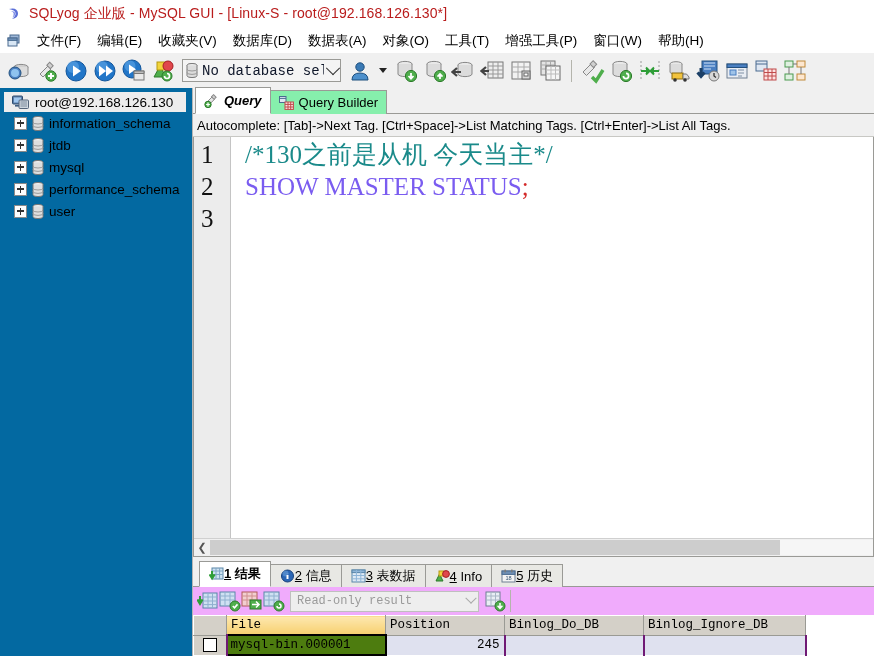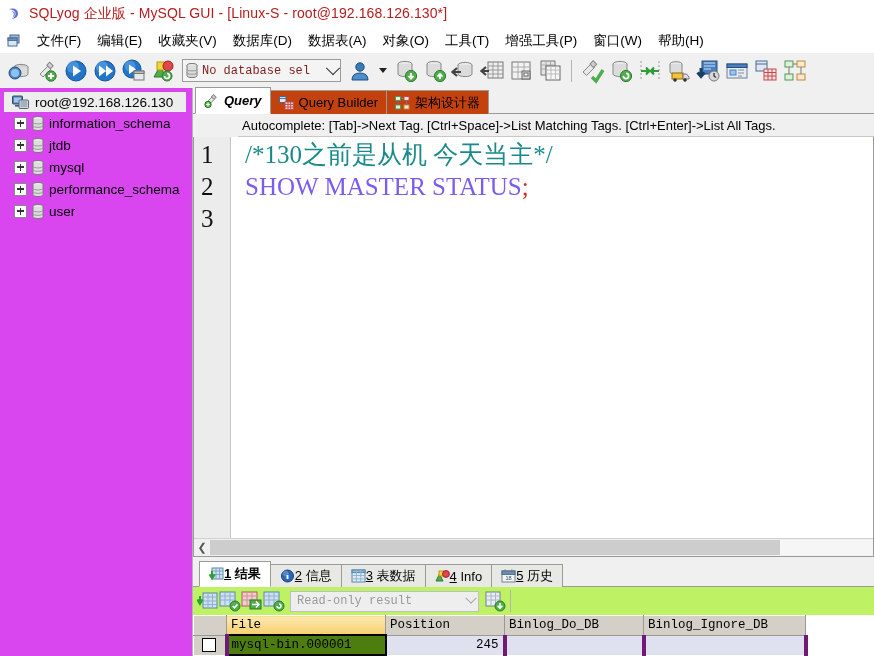--- a/index.html
+++ b/index.html
@@ -35,37 +35,37 @@
   .toolbar{
     height:35px;display:flex;align-items:center;gap:3px;
     padding:0 5px;background:#f0f0f0;
     border-bottom:1px solid #c8c8c0;
   }
   .tb-btn{width:26px;height:26px;position:relative;flex:none;cursor:pointer;}
   .tb-sep{width:1px;height:22px;background:#b4b4ac;margin:0 4px;flex:none;}
   .db-select{
     height:21px;min-width:150px;width:152px;display:flex;align-items:center;gap:4px;
     background:#f4f4f4;border:1px solid #9a9a96;padding:0 2px 0 3px;
-    font-family:"Liberation Mono","DejaVu Sans Mono",monospace;font-size:12px;color:#7f1d1d;
+    font-family:"Liberation Mono","DejaVu Sans Mono",monospace;font-size:14px;color:#0f172a;
     cursor:pointer;margin:0 3px;
   }
   .db-select .lbl{flex:1;white-space:nowrap;overflow:hidden;}
   .thin-caret{
     width:9px;height:9px;border-right:1.6px solid #333;border-bottom:1.6px solid #333;
     transform:rotate(45deg) translate(-2px,-2px);flex:none;
   }
   .tb-arrow{width:14px;height:26px;display:flex;align-items:center;justify-content:center;cursor:pointer;flex:none;}
   .tb-arrow i{width:0;height:0;border-left:4px solid transparent;border-right:4px solid transparent;border-top:5px solid #222;display:block;}
 
   
   .body{position:absolute;top:88px;left:0;right:0;bottom:0;display:flex;}
 
   
   .sidebar{
-    width:192px;background:#d946ef;border-right:1px solid #b5b5b5;
+    width:192px;background:#0369a1;border-right:1px solid #b5b5b5;
     padding:4px 0 0 0;overflow:hidden;flex:none;
   }
   .tree-root{
     display:flex;align-items:center;gap:6px;height:20px;padding:0 4px 0 8px;
     background:#ededed;margin:0 6px 0 4px;
   }
   .tree-root .lbl{font-size:13.5px;color:#000;white-space:nowrap;}
   .tree-node{
     display:flex;align-items:center;height:22px;padding-left:14px;gap:5px;cursor:default;
   }
@@ -89,34 +89,33 @@
 
   .tabstrip{
     height:26px;display:flex;align-items:flex-end;gap:0;
     padding-left:2px;background:#f0f0f0;position:relative;
   }
   .tabstrip::after{
     content:"";position:absolute;left:0;right:0;bottom:0;height:1px;background:#9a9a96;
   }
   .tab{
     height:23px;display:flex;align-items:center;gap:5px;padding:0 8px;
-    border:1px solid #9a9a96;border-bottom:none;background:#c2410c;
+    border:1px solid #9a9a96;border-bottom:none;background:#86efac;
     font-size:13px;color:#000;cursor:pointer;position:relative;z-index:1;
     margin-right:-1px;
   }
   .tab.active{
     background:#ffffff;height:25px;font-weight:bold;z-index:3;border-bottom:1px solid #ffffff;font-style:italic;
   }
   .tab .ti{width:15px;height:14px;flex:none;}
 
   .autocomplete{
     height:22px;display:flex;align-items:center;padding:0 4px 0 4px;
     background:#f0f0f0;font-size:13px;color:#000;white-space:nowrap;
     border-bottom:1px solid #c8c8c4;
-    margin-left:45px;
   }
 
   
   .editor-wrap{
     flex:1;min-height:0;background:#ffffff;display:flex;flex-direction:column;
     border:1px solid #9a9a96;border-top:none;margin:0;
   }
   .editor{
     flex:1;display:flex;min-height:0;background:#ffffff;overflow:hidden;
   }
@@ -156,41 +155,41 @@
   .rtab{
     height:22px;display:flex;align-items:center;gap:0;padding:0 9px;
     border:1px solid #9a9a96;border-bottom:none;background:#e8e8e4;
     font-size:13px;color:#000;cursor:pointer;margin-right:-1px;position:relative;z-index:1;
   }
   .rtab.active{background:#ffffff;height:24px;font-weight:bold;z-index:3;border-bottom:1px solid #ffffff;}
   .rtab .ti{width:15px;height:14px;flex:none;}
   .rtab u{text-decoration:underline;}
 
   .res-toolbar{
-    height:26px;display:flex;align-items:center;gap:0;padding:1px 4px;background:#bef264;
+    height:26px;display:flex;align-items:center;gap:0;padding:1px 4px;background:#f0abfc;
   }
   .rt-btn{width:22px;height:22px;position:relative;flex:none;cursor:pointer;}
   .ro-select{
     height:19px;width:178px;display:flex;align-items:center;justify-content:space-between;
     background:#eeeeee;border:1px solid #bfbfbf;padding:0 3px 0 6px;margin:0 5px;
     font-family:"Liberation Mono","DejaVu Sans Mono",monospace;font-size:12px;color:#9a9a9a;cursor:pointer;
   }
   .ro-caret{width:7px;height:7px;border-right:1.4px solid #a9a9a9;border-bottom:1.4px solid #a9a9a9;transform:rotate(45deg) translate(-2px,-2px);}
 
   
   .grid{flex:1;background:#ffffff;position:relative;overflow:hidden;}
   .grid table{border-collapse:collapse;font-family:"Liberation Mono","DejaVu Sans Mono",monospace;font-size:12.5px;}
   .grid th{
     background:#d4d0c8;border:1px solid #ffffff;border-right-color:#9a9a94;border-bottom-color:#9a9a94;
     text-align:left;font-weight:normal;padding:1px 4px;height:16px;color:#000;white-space:nowrap;
   }
   .grid th.hl{background:linear-gradient(180deg,#fde8b0,#f7d070);}
   .grid th.rowhdr{width:24px;background:#d4d0c8;}
   .grid td{
-    border-right:4px solid #701a75;border-bottom:1px solid #ffffff;
+    border-right:2px solid #701a75;border-bottom:1px solid #ffffff;
     background:#dfe1ef;padding:1px 4px;height:17px;color:#000;white-space:nowrap;
   }
   .grid td.rowsel{
     background:#d4d0c8;width:24px;text-align:center;padding:0;
   }
   .chk{
     width:12px;height:12px;border:1.5px solid #000;background:#fff;display:inline-block;vertical-align:middle;
   }
   .grid td.focus{
     background:#4d7c0f;border:2px solid #000;padding:0 3px;
@@ -542,32 +541,20 @@
         <div class="tab">
           <span class="ti">
             <svg width="15" height="14" viewBox="0 0 15 14">
               <rect x="0.5" y="0.5" width="6.5" height="6" fill="#dfe7f2" stroke="#4a6b90"></rect>
               <path d="M0.5 2.4 h6.5" stroke="#4a6b90"></path>
               <rect x="6" y="6" width="8.4" height="7.4" fill="#fde0e0" stroke="#c04a4a"></rect>
               <path d="M6 8.4 h8.4 M6 11 h8.4 M9 6 v7.4 M11.7 6 v7.4" stroke="#c04a4a"></path>
             </svg>
           </span>
           <span>Query Builder</span>
-        </div>
-        <div class="tab">
-          <span class="ti">
-            <svg width="15" height="14" viewBox="0 0 15 14">
-              <rect x="0.5" y="0.5" width="5" height="4" fill="#dff0e0" stroke="#4a9a4f"></rect>
-              <rect x="9" y="0.5" width="5" height="4" fill="#fde0e0" stroke="#c04a4a"></rect>
-              <rect x="0.5" y="9" width="5" height="4" fill="#dff0e0" stroke="#4a9a4f"></rect>
-              <rect x="9" y="9" width="5" height="4" fill="#fde7d0" stroke="#c08a3a"></rect>
-              <path d="M5.5 2.5 h3.5 M3 4.5 v4.5 M11.5 4.5 v4.5" stroke="#777"></path>
-            </svg>
-          </span>
-          <span>架构设计器</span>
         </div>
       </div>
 
       <div class="autocomplete">Autocomplete: [Tab]-&gt;Next Tag. [Ctrl+Space]-&gt;List Matching Tags. [Ctrl+Enter]-&gt;List All Tags.</div>
 
       <div class="editor-wrap">
         <div class="editor">
           <div class="gutter">
             <div>1</div>
             <div>2</div>

